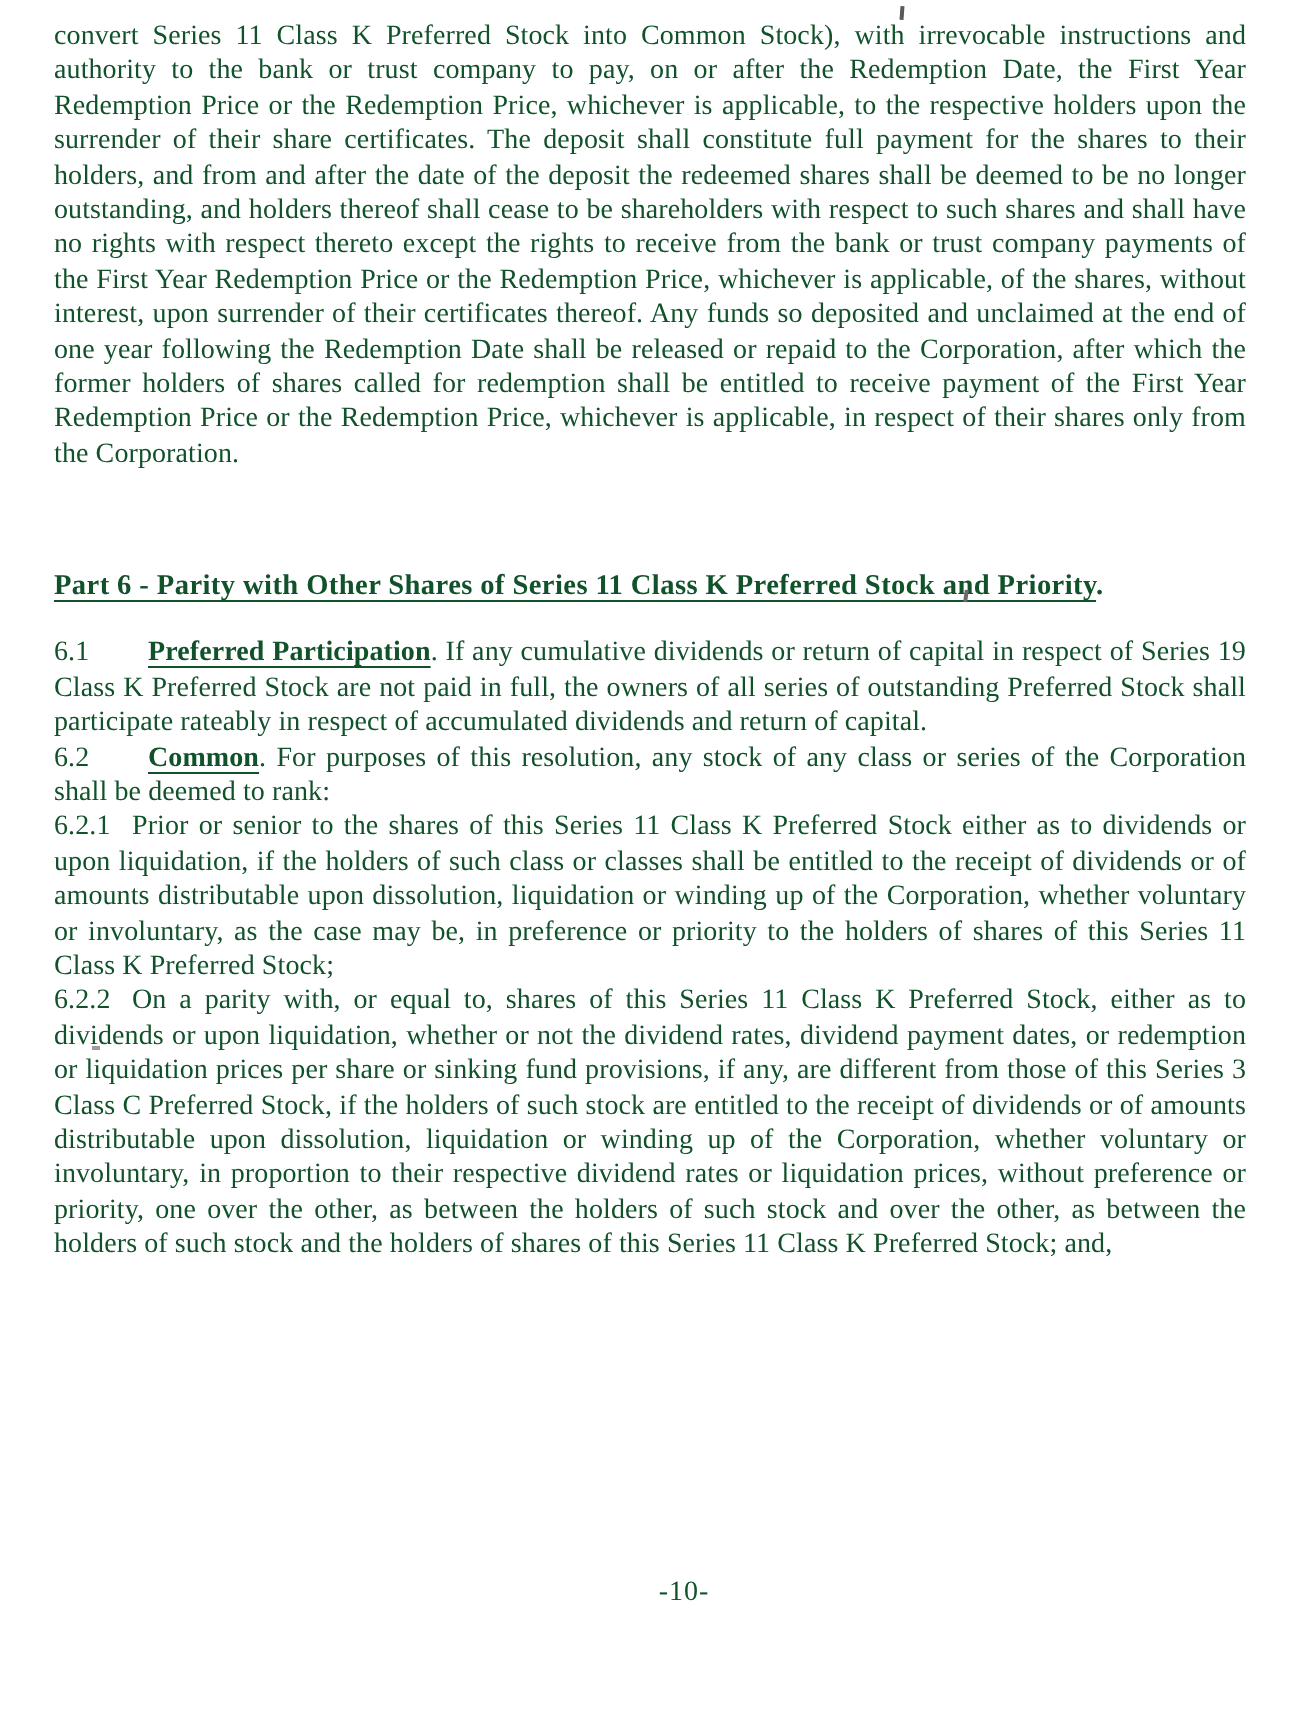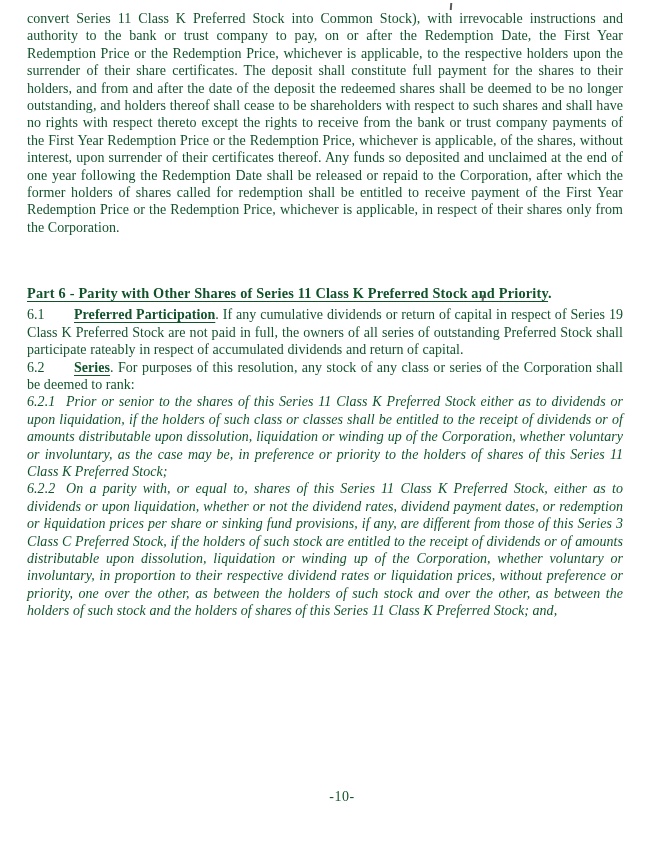--- a/index.html
+++ b/index.html
@@ -16,31 +16,31 @@
     overflow:hidden;
   }
   p.body {
     margin:0;
     font-size:14px;
     line-height:17.4px;
     text-align:justify;
     letter-spacing:0.05px;
   }
   .part-heading {
-    margin:48px 0 4px 0;
+    margin:48px 0 16px 0;
     font-size:14.3px;
     line-height:18px;
     font-weight:bold;
     letter-spacing:0.2px;
   }
   .u { text-decoration:underline; text-decoration-thickness:1.4px; text-underline-offset:2.5px; }
   .section { margin-top:20px; }
   .num { display:inline-block; width:47px; font-weight:normal; }
   .title { font-weight:bold; }
-  .sub { margin-left:46px; margin-top:19px;font-style:italic; }
+  .sub { margin-left:46px; margin-top:19px; }
   .subnum { display:inline-block; width:39px; }
   .footer {
     position:absolute;
     left:0; right:0; top:789px;
     text-align:center;
     font-size:14px;
     letter-spacing:0.5px;
     padding-left:33px;
   }
   
@@ -53,21 +53,21 @@
 <body>
 
 <div class="page">
 
   <p class="body" id="p1">convert Series 11 Class K Preferred Stock into Common Stock), with irrevocable instructions and authority to the bank or trust company to pay, on or after the Redemption Date, the First Year Redemption Price or the Redemption Price, whichever is applicable, to the respective holders upon the surrender of their share certificates.  The deposit shall constitute full payment for the shares to their holders, and from and after the date of the deposit the redeemed shares shall be deemed to be no longer outstanding, and holders thereof shall cease to be shareholders with respect to such shares and shall have no rights with respect thereto except the rights to receive from the bank or trust company payments of the First Year Redemption Price or the Redemption Price, whichever is applicable, of the shares, without interest, upon surrender of their certificates thereof.  Any funds so deposited and unclaimed at the end of one year following the Redemption Date shall be released or repaid to the Corporation, after which the former holders of shares called for redemption shall be entitled to receive payment of the First Year Redemption Price or the Redemption Price, whichever is applicable, in respect of their shares only from the Corporation.</p>
 
   <h2 class="part-heading"><span class="u">Part 6 - Parity with Other Shares of Series 11 Class K Preferred Stock and Priority</span><span>.</span></h2>
 
   <p class="body section"><span class="num">6.1</span><span class="title u">Preferred Participation</span><span>.  If any cumulative dividends or return of capital in respect of Series 19 Class K Preferred Stock are not paid in full, the owners of all series of outstanding Preferred Stock shall participate rateably in respect of accumulated dividends and return of capital.</span></p>
 
-  <p class="body section"><span class="num">6.2</span><span class="title u">Series</span><span>.  For purposes of this resolution, any stock of any class or series of the Corporation shall be deemed to rank:</span></p>
+  <p class="body section"><span class="num">6.2</span><span class="title u">Common</span><span>.  For purposes of this resolution, any stock of any class or series of the Corporation shall be deemed to rank:</span></p>
 
   <p class="body sub"><span class="subnum">6.2.1</span><span>Prior or senior to the shares of this Series 11 Class K Preferred Stock either as to dividends or upon liquidation, if the holders of such class or classes shall be entitled to the receipt of dividends or of amounts distributable upon dissolution, liquidation or winding up of the Corporation, whether voluntary or involuntary, as the case may be, in preference or priority to the holders of shares of this Series 11 Class K Preferred Stock;</span></p>
 
   <p class="body sub"><span class="subnum">6.2.2</span><span>On a parity with, or equal to, shares of this Series 11 Class K Preferred Stock, either as to dividends or upon liquidation, whether or not the dividend rates, dividend payment dates, or redemption or liquidation prices per share or sinking fund provisions, if any, are different from those of this Series 3 Class C Preferred Stock, if the holders of such stock are entitled to the receipt of dividends or of amounts distributable upon dissolution, liquidation or winding up of the Corporation, whether voluntary or involuntary, in proportion to their respective dividend rates or liquidation prices, without preference or priority, one over the other, as between the holders of such stock and over the other, as between the holders of such stock and the holders of shares of this Series 11 Class K Preferred Stock; and,</span></p>
 
   <div class="footer">-10-</div>
 
   <div class="speck speck-tick"></div>
   <div class="speck speck-quote"></div>
   <div class="speck speck-dot"></div>

